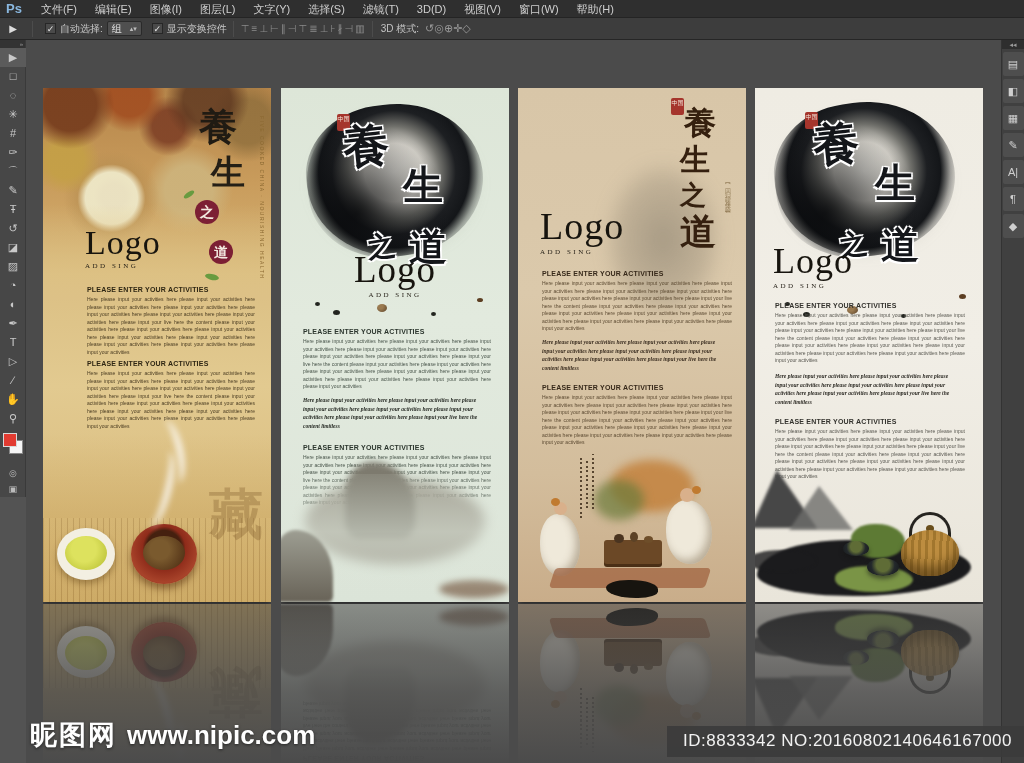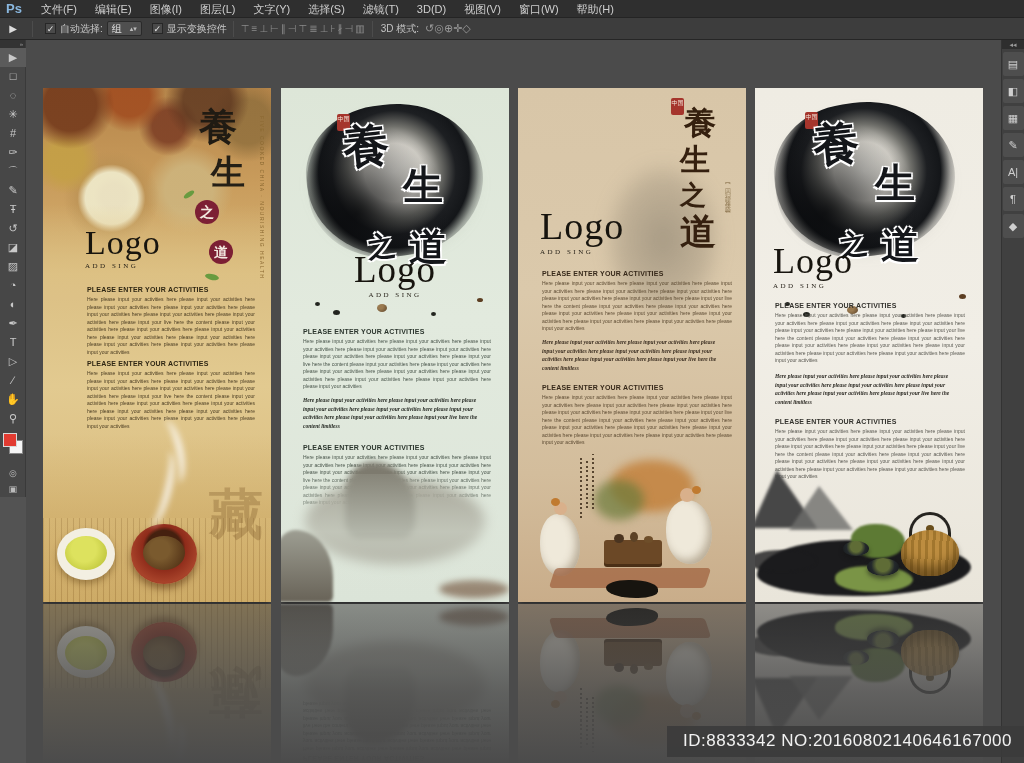--- a/index.html
+++ b/index.html
@@ -522,14 +522,16 @@
         <div class="p4-knob"></div>
         <div class="p4-pot"></div>
         <div class="cup" style="left:88px; bottom:46px; width:26px; height:15px;"></div>
         <div class="cup" style="left:112px; bottom:26px; width:32px; height:18px;"></div>
       </div>
     </div>
     </div>
 </div>
 
 <div class="wm-left">
+  <span class="wm-site">昵图网</span>
+  <span class="wm-url">www.nipic.com</span>
 </div>
 <div class="wm-right">ID:8833342 NO:20160802140646167000</div>
 
 </body></html>

